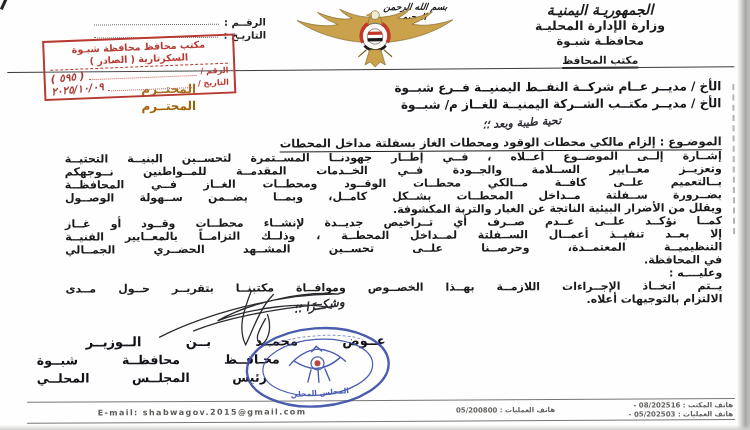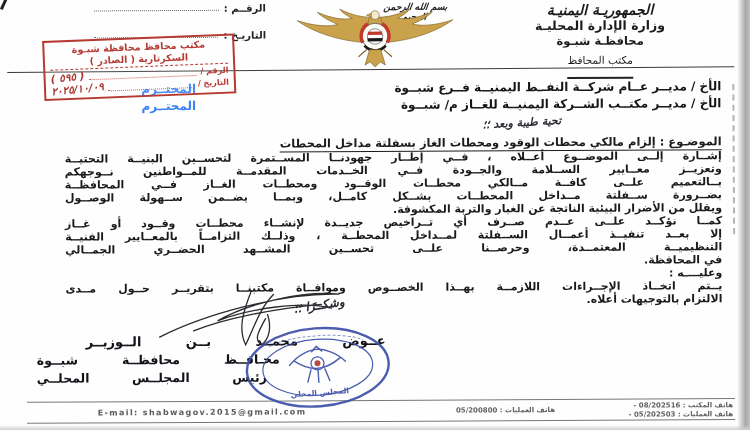--- a/index.html
+++ b/index.html
@@ -21,44 +21,44 @@
     border-right:2px dashed #9a9a98; opacity:.75; z-index:4; }
 
   
   .bismillah { position:absolute; top:2px; right:296px; width:76px; text-align:center;
     font-size:9px; font-weight:bold; font-style:italic; transform:skewX(-8deg); color:#222; }
   .emblem { position:absolute; top:7px; left:292px; width:168px; height:61px; }
   .header-right { position:absolute; top:3px; right:30px; width:238px; text-align:center; }
   .hr-republic { font-size:14px; font-weight:bold; font-style:italic; letter-spacing:1px; line-height:16px; }
   .hr-ministry { font-size:12.5px; font-weight:bold; line-height:16px; letter-spacing:.5px; }
   .hr-gov { font-size:11.5px; font-weight:bold; line-height:15px; letter-spacing:2px; }
-  .hr-office { font-size:10.5px; font-weight:normal; display:inline-block;
-    border-bottom:2px solid #222; padding-bottom:11px; letter-spacing:1px; }
+  .hr-office { font-size:10.5px; font-weight:bold; display:inline-block;
+    border-bottom:2px solid #222; padding-bottom:1px; letter-spacing:1px; }
   .header-rule { position:absolute; top:69px; left:8px; right:15px; border-top:1.6px solid #3a3a3a; transform:rotate(-.15deg); }
 
   
   .ref-row { position:absolute; left:95px; width:172px; display:flex; align-items:flex-end;
     font-size:10px; font-weight:bold; color:#222; }
   .ref-row .dots { flex:1; border-bottom:1.5px dotted #666; margin:0 5px 3px 0; height:1px; }
-  .ref-number { top:2px;text-align:center; } .ref-date { top:29px;justify-content:center; }
+  .ref-number { top:16px;text-align:center; } .ref-date { top:29px;justify-content:center; }
 
   
   .stamp-red { position:absolute; left:44px; top:36px; width:178px; border:2.2px solid #b63a32;
     transform:rotate(-2deg); color:#b63a32; padding:2px 5px 3px; background:rgba(255,255,255,.08); z-index:6; }
   .stamp-red .sl { text-align:center; font-weight:bold; font-size:9.5px; line-height:11.5px; letter-spacing:.4px; }
   .stamp-row { display:flex; align-items:flex-end; font-size:8px; font-weight:bold; line-height:12px; }
   .stamp-row.first { border-top:1.5px dashed #b63a32; margin-top:2px; padding-top:1px; }
   .stamp-row .dots { flex:1; border-bottom:1px dotted #c26058; margin:0 4px 2px; height:1px; }
   .stamp-hand { font-style:italic; font-size:10.5px; transform:rotate(-4deg); letter-spacing:1px; color:#a93a33; }
 
   
   .addressees { position:absolute; top:80px; right:28px; width:580px; }
   .addr-row { display:flex; justify-content:space-between; align-items:baseline; line-height:17px; }
   .addr-text { font-weight:bold; font-size:12px; letter-spacing:.2px; color:#15151a; }
-  .honorific { font-weight:bold; font-size:12px; color:#3b82f6; }
+  .honorific { font-weight:bold; font-size:12px; color:#a16207; }
 
   .greeting { position:absolute; top:117px; right:188px; font-size:11px; font-weight:bold; font-style:italic;
     transform:rotate(-3deg); letter-spacing:1px; color:#2c2c34; }
 
   .subject { position:absolute; top:136px; right:28px; font-size:11.5px; font-weight:bold; }
   .subject span { border-bottom:1.6px solid #1c1c1c; padding-bottom:1px; }
 
   
   .body-block { position:absolute; top:151px; right:28px; width:657px; }
   .bl { font-weight:bold; font-size:11px; line-height:13px; color:#1b1b1b; direction:rtl; }

